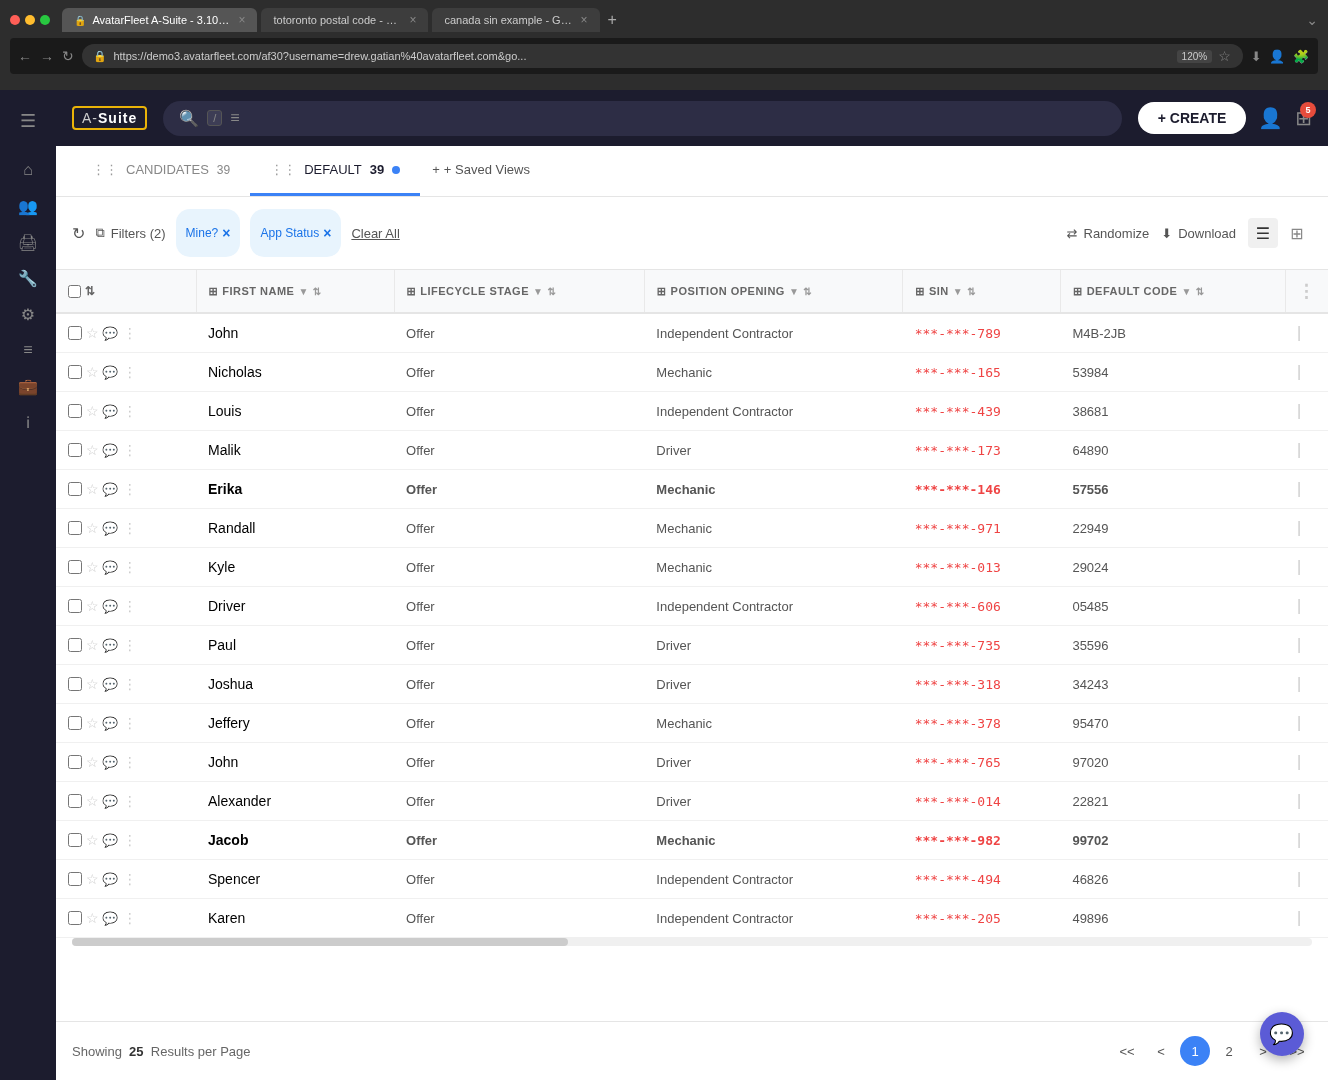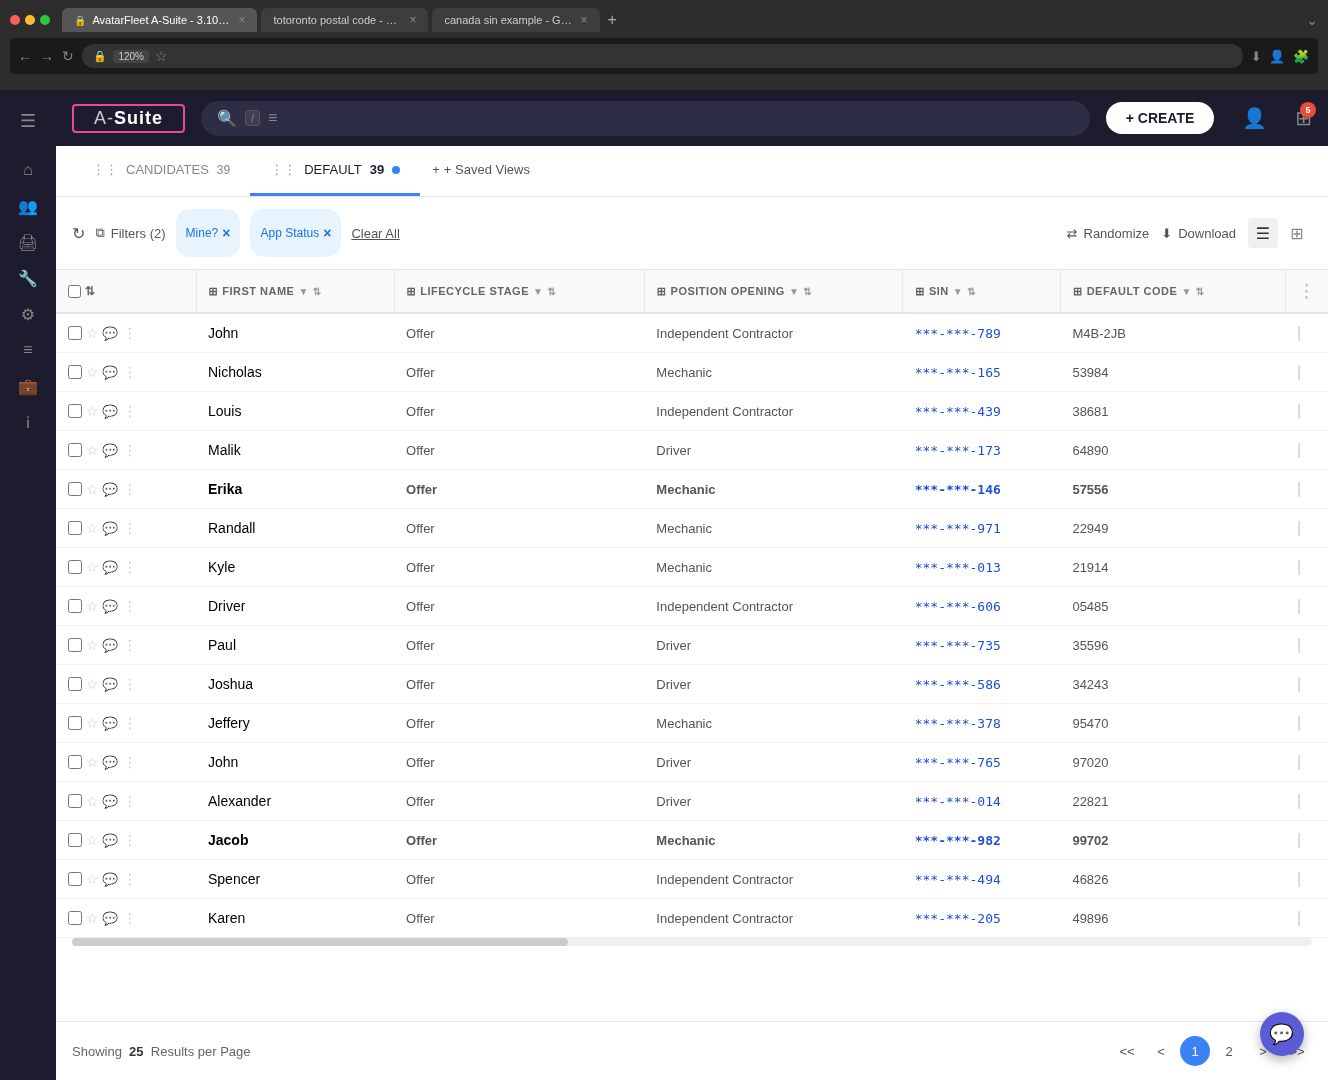--- a/index.html
+++ b/index.html
@@ -106,41 +106,41 @@
       height: 56px;
       display: flex;
       align-items: center;
       padding: 0 16px;
       gap: 16px;
       flex-shrink: 0;
     }
     .logo {
       color: #fff;
       font-weight: 700;
-      font-size: 18px;
+      font-size: 14px;
       letter-spacing: 1px;
-      border: 2px solid #ec4899;
-      padding: 2px 20px;
+      border: 2px solid #eab308;
+      padding: 2px 8px;
       border-radius: 4px;
     }
     .logo span { color: #ccc; font-weight: 300; }
     .search-bar {
       flex: 1;
       background: #2d2d45;
       border-radius: 20px;
       padding: 8px 16px;
       display: flex;
       align-items: center;
       gap: 8px;
     }
     .search-icon-wrap { color: #888; }
     .search-input-fake { color: #888; font-size: 13px; flex: 1; }
     .search-slash { background: #3d3d55; color: #888; font-size: 11px; padding: 1px 5px; border-radius: 3px; border: 1px solid #555; }
     .search-more { color: #888; font-size: 16px; }
-    .header-actions { display: flex; align-items: center; gap: 28px; }
+    .header-actions { display: flex; align-items: center; gap: 12px; }
     .create-btn {
       background: #fff;
       color: #1c1c2e;
       font-weight: 700;
       font-size: 14px;
       padding: 8px 20px;
       border-radius: 20px;
       border: none;
       cursor: pointer;
       display: flex;
@@ -343,21 +343,21 @@
     }
     .row-star { color: #ccc; cursor: pointer; font-size: 14px; }
     .row-comment { color: #ccc; cursor: pointer; font-size: 13px; }
     .row-more { color: #ccc; cursor: pointer; font-size: 14px; }
     td.name-cell { font-size: 14px; color: #000000; }
     td.name-cell.bold-row { font-weight: 700; }
     td.lifecycle { color: #555; }
     td.lifecycle.bold-row { font-weight: 700; }
     td.position { color: #555; }
     td.position.bold-row { font-weight: 700; }
-    td.sin { color: #1d4ed8; font-family: monospace; }
+    td.sin { color: #ef4444; font-family: monospace; }
     td.sin.bold-row { font-weight: 700; }
     td.postal { color: #555; }
     td.postal.bold-row { font-weight: 700; }
 
     .col-more { width: 8px; color: #ccc; font-size: 18px; }
 
     
     .pagination-bar {
       display: flex;
       align-items: center;
@@ -450,20 +450,21 @@
     </div>
     <span class="browser-new-tab">+</span>
     <span style="color:#888;font-size:14px;margin-left:auto;">⌄</span>
   </div>
   <div class="browser-nav">
     <button class="nav-btn">←</button>
     <button class="nav-btn">→</button>
     <button class="nav-btn">↻</button>
     <div class="address-bar">
       <span style="color:#888;font-size:11px;">🔒</span>
+      <span class="address-text">https://demo3.avatarfleet.com/af30?username=drew.gatian%40avatarfleet.com&amp;go...</span>
       <span class="zoom-badge">120%</span>
       <span style="color:#888;font-size:14px;">☆</span>
     </div>
     <div class="nav-actions">
       <span class="nav-action-icon">⬇</span>
       <span class="nav-action-icon">👤</span>
       <span class="nav-action-icon">🧩</span>
     </div>
   </div>
 </div>
@@ -714,21 +715,21 @@
       <input type="checkbox" class="row-checkbox" style="">
       <span class="row-star">☆</span>
       <span class="row-comment">💬</span>
       <span class="row-more">⋮</span>
     </div>
   </td>
                 <td class="name-cell">Kyle</td>
                 <td class="lifecycle">Offer</td>
                 <td class="position">Mechanic</td>
                 <td class="sin">***-***-013</td>
-                <td class="postal">21914</td>
+                <td class="postal">29024</td>
                 <td><span style="color:#ccc;font-size:16px;">|</span></td>
               </tr>
               <tr>
                 <td>
     <div class="row-controls">
       <input type="checkbox" class="row-checkbox" style="">
       <span class="row-star">☆</span>
       <span class="row-comment">💬</span>
       <span class="row-more">⋮</span>
     </div>
@@ -761,21 +762,21 @@
     <div class="row-controls">
       <input type="checkbox" class="row-checkbox" style="">
       <span class="row-star">☆</span>
       <span class="row-comment">💬</span>
       <span class="row-more">⋮</span>
     </div>
   </td>
                 <td class="name-cell">Joshua</td>
                 <td class="lifecycle">Offer</td>
                 <td class="position">Driver</td>
-                <td class="sin">***-***-586</td>
+                <td class="sin">***-***-318</td>
                 <td class="postal">34243</td>
                 <td><span style="color:#ccc;font-size:16px;">|</span></td>
               </tr>
               <tr>
                 <td>
     <div class="row-controls">
       <input type="checkbox" class="row-checkbox" style="">
       <span class="row-star">☆</span>
       <span class="row-comment">💬</span>
       <span class="row-more">⋮</span>

